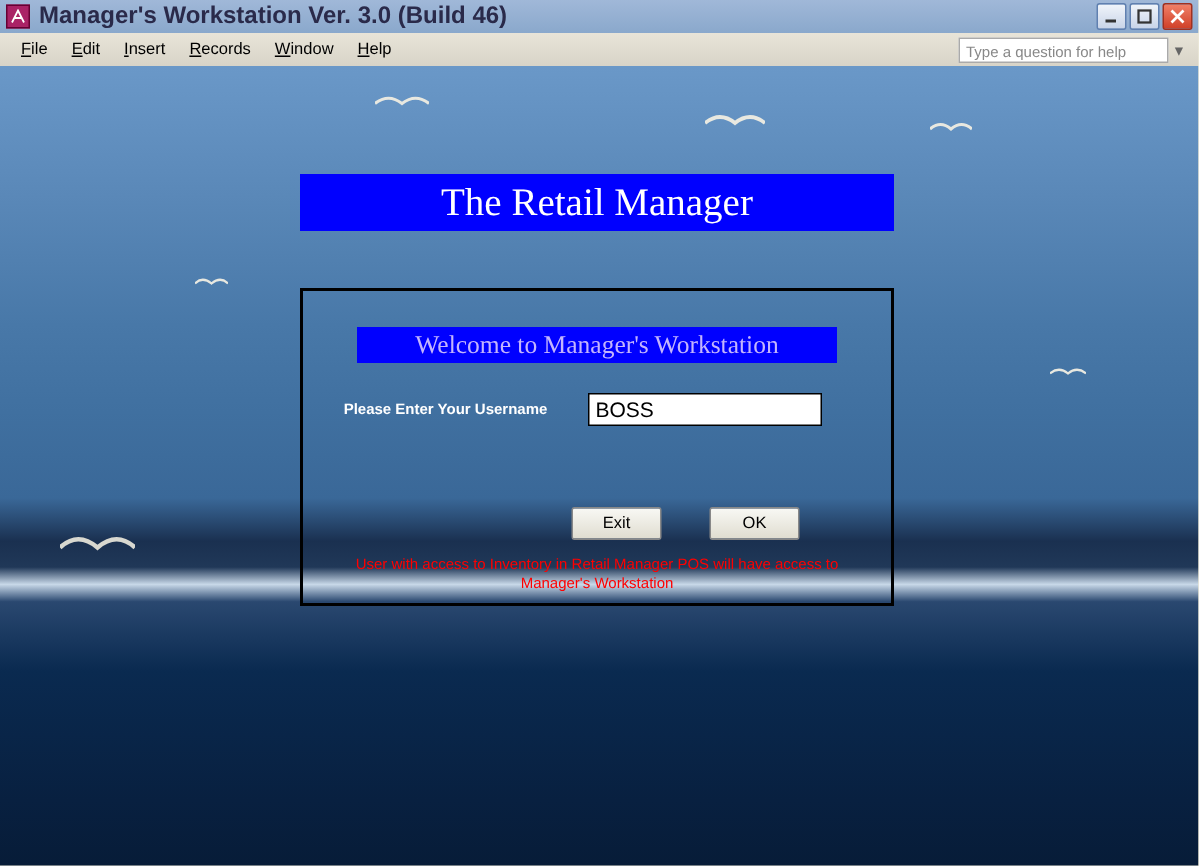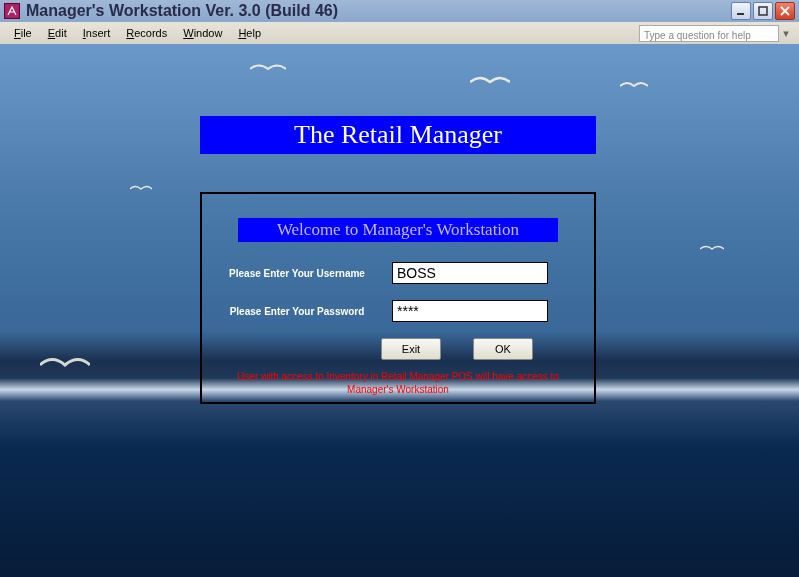--- a/index.html
+++ b/index.html
@@ -236,24 +236,20 @@
   <div class="header-banner">The Retail Manager</div>
 
   <div class="login-box">
     <div class="welcome-banner">Welcome to Manager's Workstation</div>
 
     <div class="field-row r1">
       <div class="field-label">Please Enter Your Username</div>
       <input class="field-input" type="text" value="BOSS" style="">
     </div>
 
-    <div class="field-row r2">
-      <div class="field-label">Please Enter Your Password</div>
-      <input class="field-input" type="text" value="****" style="">
-    </div>
 
     <div class="btn-row">
       <div class="btn">Exit</div>
       <div class="btn">OK</div>
     </div>
 
     <div class="note">
       <span>User with access to Inventory in Retail Manager POS will have access to</span><br>
       <span>Manager's Workstation</span>
     </div>

